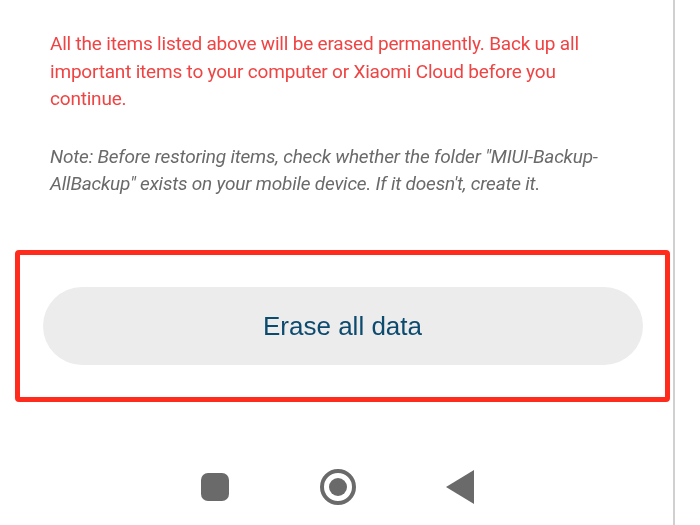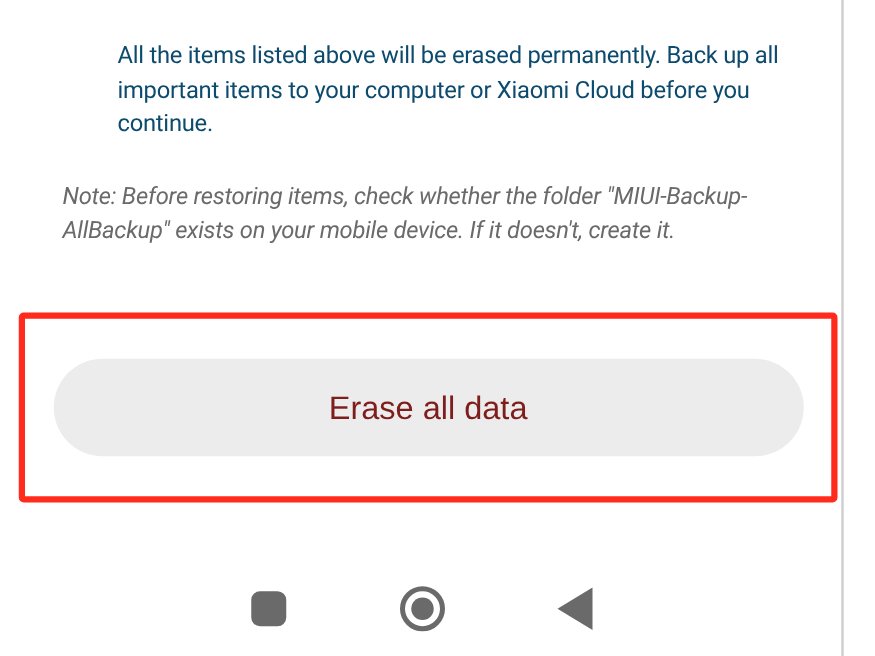--- a/index.html
+++ b/index.html
@@ -15,25 +15,24 @@
       position: relative;
     }
     .container {
       width: 675px;
       height: 100%;
       border-right: 2px solid #d0d0d0;
       position: relative;
     }
     .warning-text {
       padding: 30px 50px 0 50px;
-      color: #0c4a6e;
+      color: #ef4444;
       font-size: 19px;
       line-height: 1.45;
       letter-spacing: -0.2px;
-      margin-left: 44px;
     }
     .note-text {
       padding: 30px 50px 0 50px;
       color: #6a6a6a;
       font-size: 19px;
       line-height: 1.45;
       letter-spacing: -0.2px;
       font-style: italic;
     }
     .highlight-box {
@@ -47,21 +46,21 @@
       display: flex;
       align-items: center;
       justify-content: center;
     }
     .erase-button {
       width: 600px;
       height: 78px;
       background: #ececec;
       border: none;
       border-radius: 40px;
-      color: #7f1d1d;
+      color: #0c4a6e;
       font-size: 26px;
       font-weight: 400;
       cursor: pointer;
       display: flex;
       align-items: center;
       justify-content: center;
     }
     .nav-bar {
       position: absolute;
       bottom: 20px;

